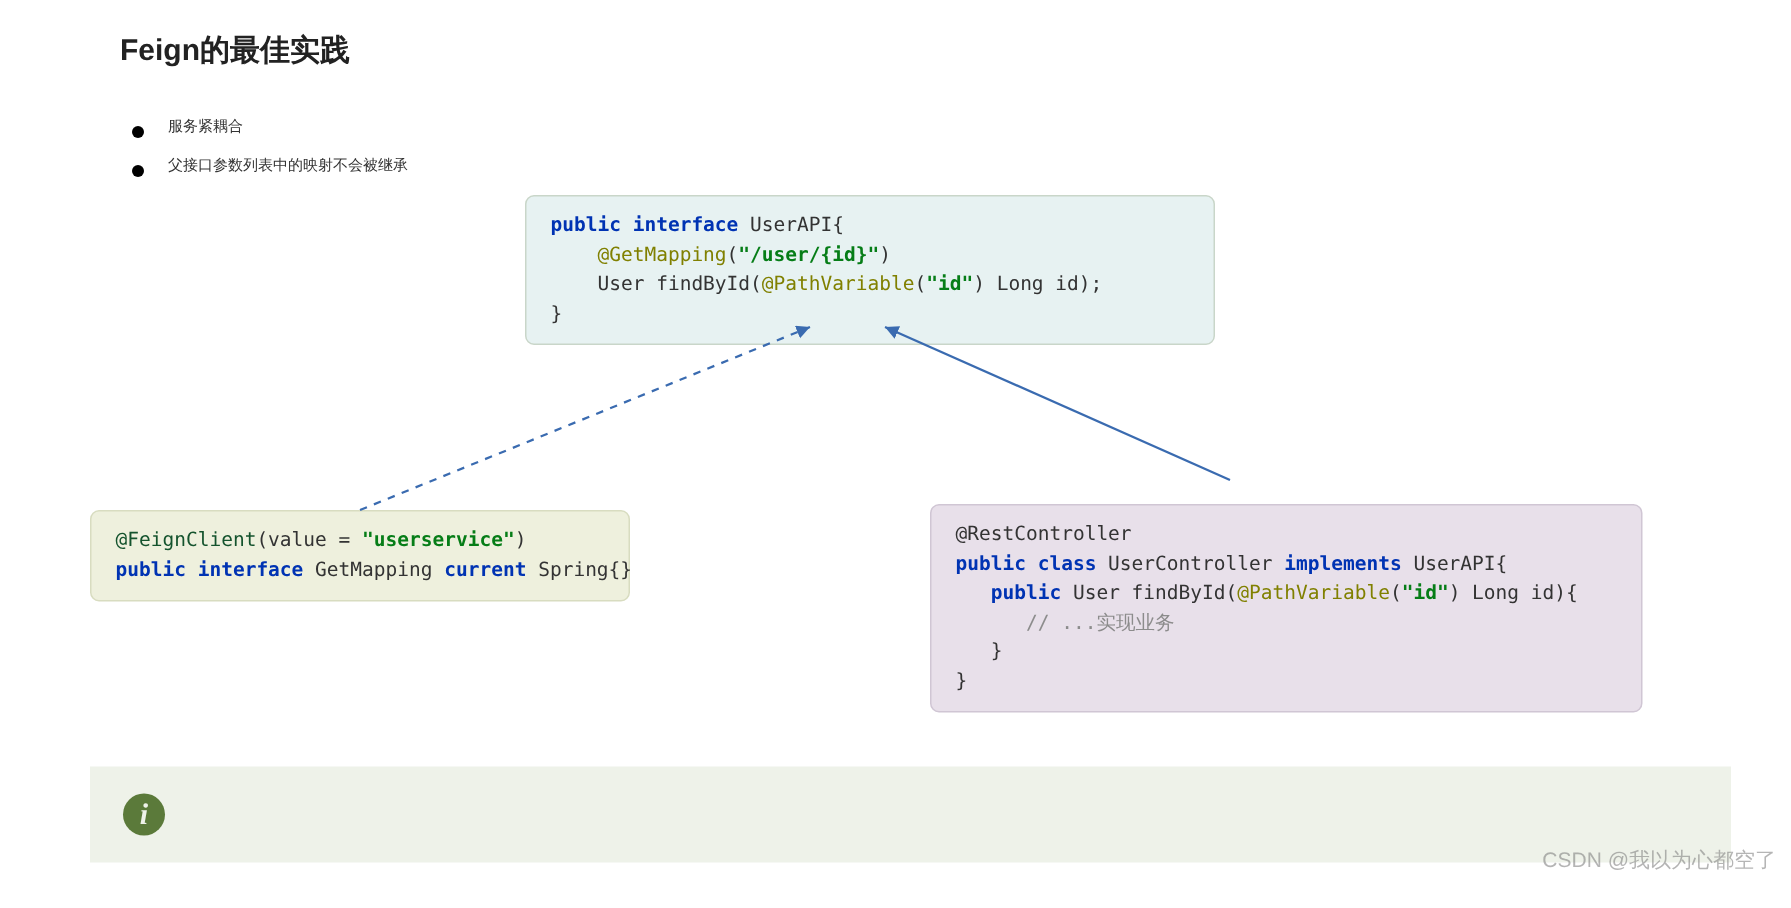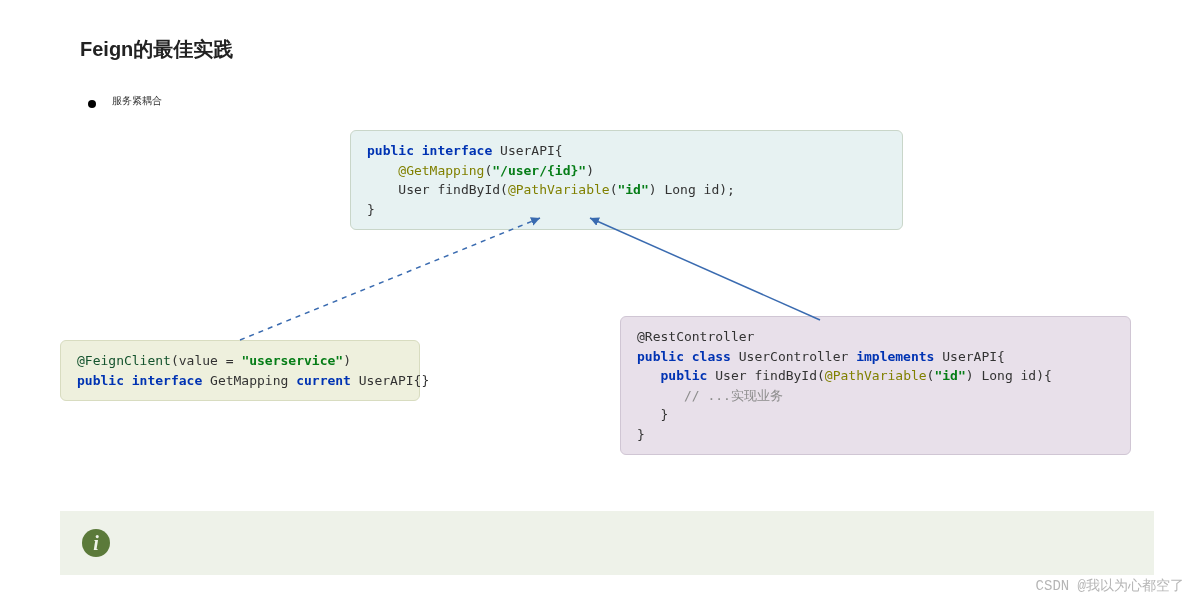--- a/index.html
+++ b/index.html
@@ -6,21 +6,21 @@
   body {
     width: 1194px;
     height: 605px;
     background: #ffffff;
     font-family: "Microsoft YaHei", Arial, sans-serif;
     color: #333;
     position: relative;
     overflow: hidden;
   }
   .page {
-    padding: 36px 80px 20px 80px;
+    padding: 20px 80px 20px 80px;
     position: relative;
     height: 100%;
   }
   .title {
     font-size: 20px;
     font-weight: bold;
     color: #222;
     margin-bottom: 30px;
   }
   .subtitle {
@@ -63,37 +63,37 @@
     font-size: 13px;
     line-height: 1.5;
     padding: 10px 16px;
     white-space: pre;
   }
   .box-top {
     background: #e7f2f2;
     position: absolute;
     left: 350px;
     top: 130px;
-    width: 553px;
+    width: 460px;
   }
   .box-left {
     background: #eef0dd;
     border-color: #d8dcc0;
     position: absolute;
     left: 60px;
     top: 340px;
     width: 360px;
   }
   .box-right {
     background: #e8e0ea;
     border-color: #d0c6d4;
     position: absolute;
     left: 620px;
-    top: 316px;
-    width: 511px;
+    top: 336px;
+    width: 475px;
   }
 
   
   .kw { color: #0033b3; font-weight: bold; }
   .ann { color: #14532d; }
   .ann2 { color: #808000; }
   .str { color: #067d17; font-weight: bold; }
   .com { color: #8c8c8c; }
 
   .info-bar {
@@ -122,53 +122,53 @@
     align-items: center;
     justify-content: center;
     font-family: Georgia, serif;
     font-style: italic;
     font-weight: bold;
     font-size: 20px;
   }
   .watermark {
     position: absolute;
     right: 10px;
-    bottom: 10px;
+    bottom: 22px;
     font-size: 14px;
     color: rgba(120,120,120,0.55);
-    font-family: Liberation Mono, monospace;
   }
   svg.connector {
     position: absolute;
     left: 0;
     top: 0;
     width: 1194px;
     height: 605px;
     pointer-events: none;
   }
 </style>
 </head>
 <body>
 
 <div class="page">
   <div class="title">Feign的最佳实践</div>
 
   <div class="content-row">
     <ul class="bullet-list">
       <li>服务紧耦合</li>
+      <li>父接口参数列表中的映射不会被继承</li>
     </ul>
   </div>
 
   <div class="code-box box-top"><span class="kw">public interface</span><span> UserAPI{</span>
 <span class="ann2">    @GetMapping</span><span>(</span><span class="str">"/user/{id}"</span><span>)</span>
 <span>    User findById(</span><span class="ann2">@PathVariable</span><span>(</span><span class="str">"id"</span><span>) Long id);</span>
 <span>}</span></div>
 
   <div class="code-box box-left"><span class="ann">@FeignClient</span><span>(value = </span><span class="str">"userservice"</span><span>)</span>
-<span class="kw">public interface</span><span> GetMapping </span><span class="kw">current</span><span> UserAPI{}</span></div>
+<span class="kw">public interface</span><span> GetMapping </span><span class="kw">current</span><span> Spring{}</span></div>
 
   <div class="code-box box-right"><span>@RestController</span>
 <span class="kw">public class</span><span> UserController </span><span class="kw">implements</span><span> UserAPI{</span>
 <span class="kw">   public</span><span> User findById(</span><span class="ann2">@PathVariable</span><span>(</span><span class="str">"id"</span><span>) Long id){</span>
 <span class="com">      // ...实现业务</span>
 <span>   }</span>
 <span>}</span></div>
 
   <svg class="connector">
     <defs>

